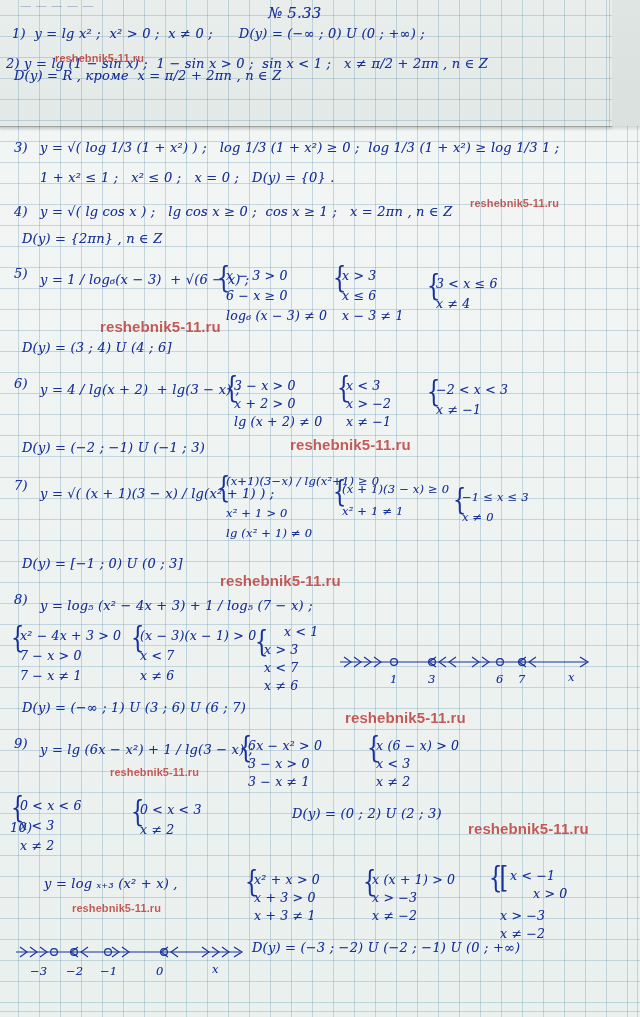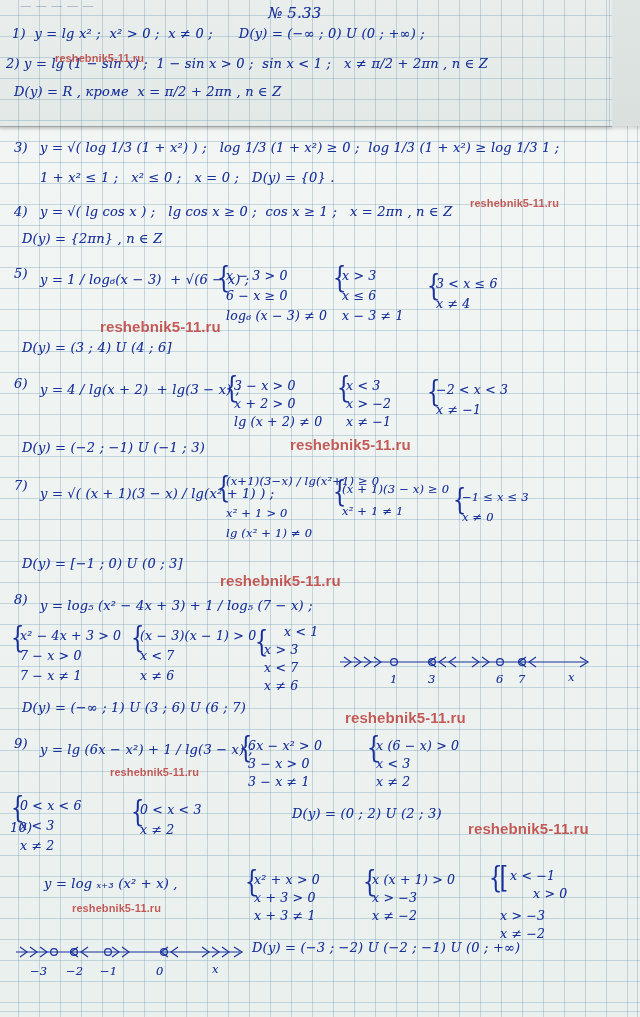--- a/index.html
+++ b/index.html
@@ -81,21 +81,21 @@
 
 <div id="page">
   <div id="topsheet"></div>
   <div class="shadowedge"></div>
 
   <div class="hw s15" style="left:268px;top:4px;">№ 5.33</div>
   <div class="hw s11 faint" style="left:20px;top:-2px;">— — — — —</div>
 
   <div class="hw s13" style="left:12px;top:26px;">1)  y = lg x² ;  x² &gt; 0 ;  x ≠ 0 ;      D(y) = (−∞ ; 0) U (0 ; +∞) ;</div>
   <div class="hw s13" style="left:6px;top:56px;">2) y = lg (1 − sin x) ;  1 − sin x &gt; 0 ;  sin x &lt; 1 ;   x ≠ π/2 + 2πn , n ∈ Z</div>
-  <div class="hw s13" style="left:14px;top:84px;">D(y) = R , кроме  x = π/2 + 2πn , n ∈ Z</div>
+  <div class="hw s13" style="left:14px;top:68px;">D(y) = R , кроме  x = π/2 + 2πn , n ∈ Z</div>
 
   <div class="hw s13" style="left:14px;top:140px;">3)</div>
   <div class="hw s13" style="left:40px;top:140px;">y = √( log 1/3 (1 + x²) ) ;   log 1/3 (1 + x²) ≥ 0 ;  log 1/3 (1 + x²) ≥ log 1/3 1 ;</div>
   <div class="hw s13" style="left:40px;top:170px;">1 + x² ≤ 1 ;   x² ≤ 0 ;   x = 0 ;   D(y) = {0} .</div>
 
   <div class="hw s13" style="left:14px;top:204px;">4)</div>
   <div class="hw s13" style="left:40px;top:204px;">y = √( lg cos x ) ;   lg cos x ≥ 0 ;  cos x ≥ 1 ;   x = 2πn , n ∈ Z</div>
   <div class="hw s13" style="left:22px;top:231px;">D(y) = {2πn} , n ∈ Z</div>
 
   <div class="hw s13" style="left:14px;top:266px;">5)</div>

